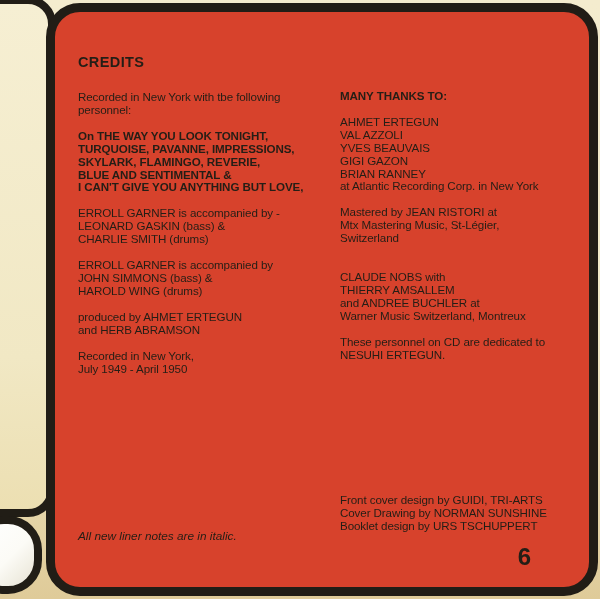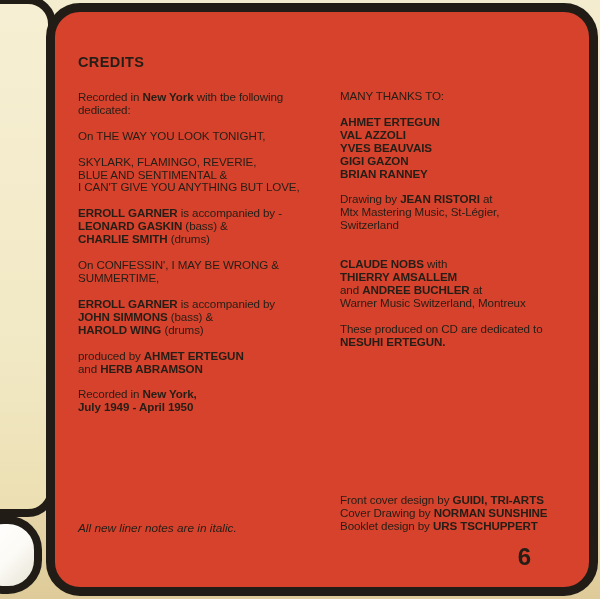--- a/index.html
+++ b/index.html
@@ -40,61 +40,60 @@
   .col.left{width:262px;flex:none}
   .col.right{flex:1;padding-top:36px}
   h1.credits{
     font-size:14.5px;font-weight:bold;letter-spacing:.4px;
     margin:0 0 21px 0;color:var(--text);
   }
   .para{
     font-size:11.6px;line-height:12.9px;letter-spacing:-0.1px;
     margin:0 0 13px 0;white-space:nowrap;
   }
-  .para b{font-weight:bold}
-  .para.b{font-weight:normal}
+  .para b{font-weight:normal}
+  .para.b{font-weight:bold}
   .para.i, .footnote{font-style:italic}
   .footnote{
     font-size:11.8px;line-height:13px;font-weight:500;
-    margin-top:auto;margin-bottom:36px;white-space:nowrap;
+    margin-top:auto;margin-bottom:28px;white-space:nowrap;
   }
   .footer-block{margin-top:auto}
   .footer-block .para{margin-bottom:10px}
   .page-num{
     font-size:24px;font-weight:bold;text-align:right;
     margin:3px 40px 0 0;color:var(--text);
   }
 </style>
 </head>
 <body>
 
 <div class="panel cream-panel"></div>
 <div class="panel white-shape"></div>
 
 <div class="panel red-panel">
   <div class="col left">
     <h1 class="credits">CREDITS</h1>
     <div id="left-paras">
-        <p class="para"><span>Recorded in </span><b>New York</b><span> with tbe following</span><br><span>dedicated:</span></p>
-        <p class="para b"><span>On THE WAY YOU LOOK TONIGHT,</span><br><br><span>SKYLARK, FLAMINGO, REVERIE,</span><br><span>BLUE AND SENTIMENTAL &amp;</span><br><span>I CAN'T GIVE YOU ANYTHING BUT LOVE,</span></p>
+        <p class="para"><span>Recorded in </span><b>New York</b><span> with tbe following</span><br><span>personnel:</span></p>
+        <p class="para b"><span>On THE WAY YOU LOOK TONIGHT,</span><br><span>TURQUOISE, PAVANNE, IMPRESSIONS,</span><br><span>SKYLARK, FLAMINGO, REVERIE,</span><br><span>BLUE AND SENTIMENTAL &amp;</span><br><span>I CAN'T GIVE YOU ANYTHING BUT LOVE,</span></p>
         <p class="para"><b>ERROLL GARNER</b><span> is accompanied by -</span><br><b>LEONARD GASKIN</b><span> (bass) &amp;</span><br><b>CHARLIE SMITH</b><span> (drums)</span></p>
-        <p class="para b"><span>On CONFESSIN', I MAY BE WRONG &amp;</span><br><span>SUMMERTIME,</span></p>
         <p class="para"><b>ERROLL GARNER</b><span> is accompanied by</span><br><b>JOHN SIMMONS</b><span> (bass) &amp;</span><br><b>HAROLD WING</b><span> (drums)</span></p>
         <p class="para"><span>produced by </span><b>AHMET ERTEGUN</b><br><span>and </span><b>HERB ABRAMSON</b></p>
         <p class="para"><span>Recorded in </span><b>New York,</b><br><b>July 1949 - April 1950</b></p>
       </div>
     <p class="footnote">All new liner notes are in italic.</p>
   </div>
   <div class="col right">
     <div id="right-paras">
         <p class="para b"><span>MANY THANKS TO:</span></p>
-        <p class="para"><b>AHMET ERTEGUN</b><br><b>VAL AZZOLI</b><br><b>YVES BEAUVAIS</b><br><b>GIGI GAZON</b><br><b>BRIAN RANNEY</b><br></p>
-        <p class="para"><span>Drawing by </span><b>JEAN RISTORI</b><span> at</span><br><span>Mtx Mastering Music, St-Légier,</span><br><span>Switzerland</span></p>
+        <p class="para"><b>AHMET ERTEGUN</b><br><b>VAL AZZOLI</b><br><b>YVES BEAUVAIS</b><br><b>GIGI GAZON</b><br><b>BRIAN RANNEY</b><br><span>at Atlantic Recording Corp. in New York</span></p>
+        <p class="para"><span>Mastered by </span><b>JEAN RISTORI</b><span> at</span><br><span>Mtx Mastering Music, St-Légier,</span><br><span>Switzerland</span></p>
         <p class="para"><br><b>CLAUDE NOBS</b><span> with</span><br><b>THIERRY AMSALLEM</b><br><span>and </span><b>ANDREE BUCHLER</b><span> at</span><br><span>Warner Music Switzerland, Montreux</span></p>
-        <p class="para"><span>These produced on CD are dedicated to</span><br><b>NESUHI ERTEGUN.</b></p>
+        <p class="para"><span>These personnel on CD are dedicated to</span><br><b>NESUHI ERTEGUN.</b></p>
       </div>
     <div class="footer-block">
       <div id="design-paras">
           <p class="para"><span>Front cover design by </span><b>GUIDI, TRI-ARTS</b><br><span>Cover Drawing by </span><b>NORMAN SUNSHINE</b><br><span>Booklet design by </span><b>URS TSCHUPPERT</b></p>
         </div>
       <div class="page-num">6</div>
     </div>
   </div>
 </div>
 

